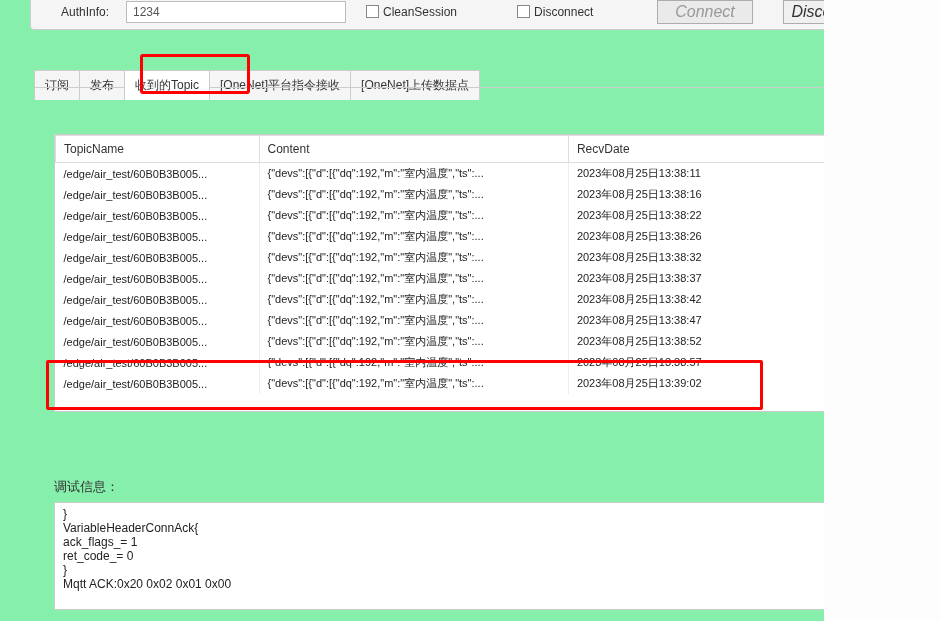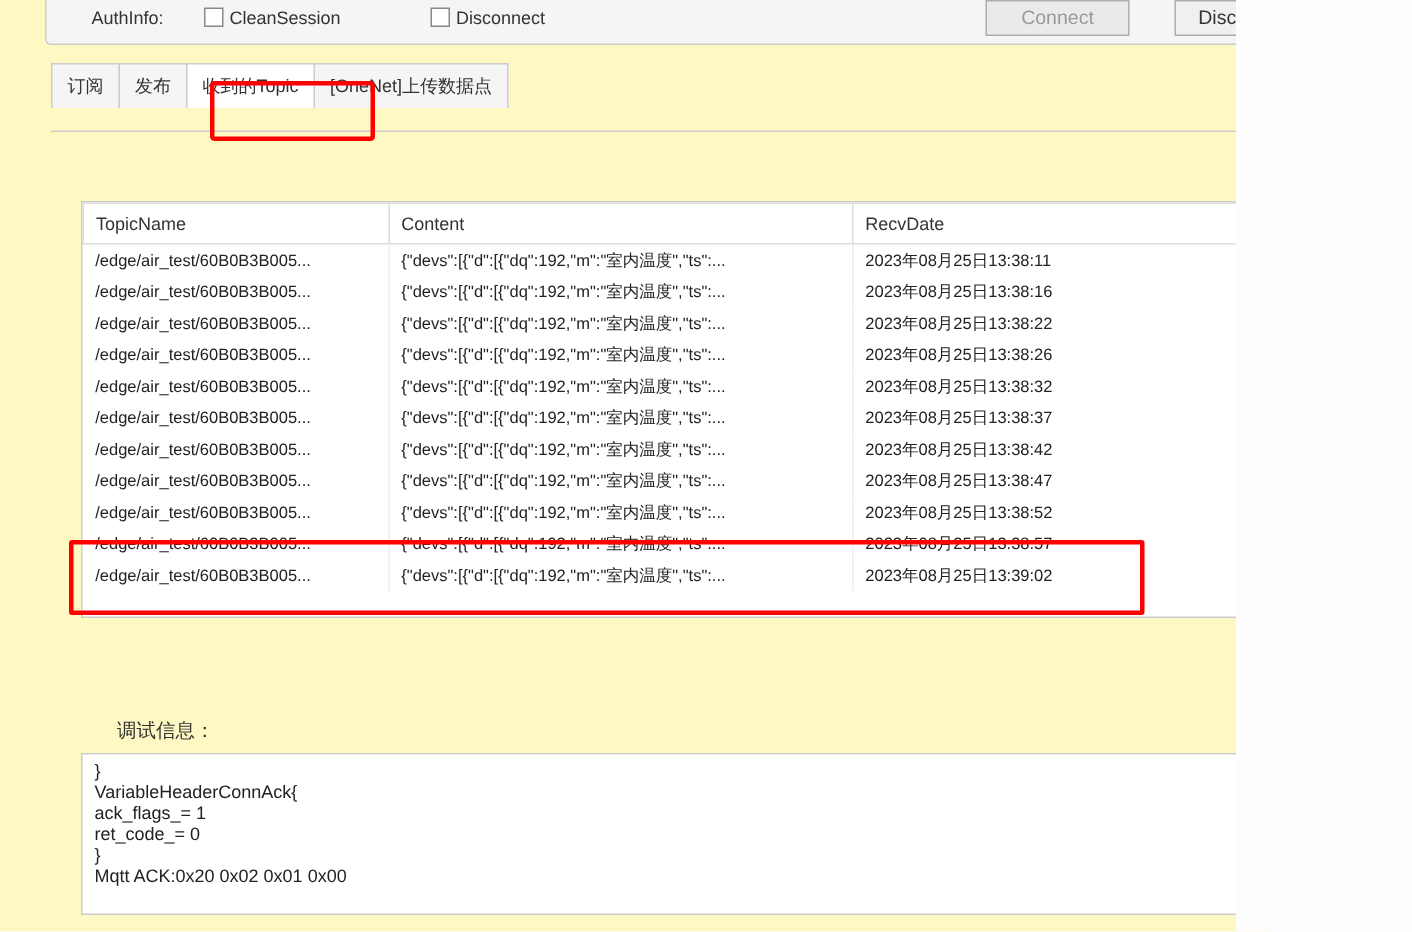--- a/index.html
+++ b/index.html
@@ -1,42 +1,42 @@
 <!DOCTYPE html>
 <html><head>
 <meta charset="utf-8">
 <style>
   * { box-sizing: border-box; font-family: "Microsoft YaHei", Arial, sans-serif; }
   html, body { margin: 0; padding: 0; background: #fdfdfd; }
-  .canvas { width: 824px; height: 621px; position: relative; background: #fef9c3; overflow: hidden; }
+  .canvas { width: 824px; height: 621px; position: relative; background: #86efac; overflow: hidden; }
 
   
   .form-panel {
     position: absolute; top: 0; left: 30px; width: 860px; height: 30px;
     background: #f5f5f5; border: 1px solid #ccc; border-top: none;
     border-bottom-left-radius: 4px; border-bottom-right-radius: 4px;
     display: flex; align-items: center; padding: 0 10px 6px 30px;
     font-size: 12px; color: #333; gap: 10px;
   }
   .form-label { color: #333; width: 55px; }
   .text-input {
     width: 220px; height: 22px; border: 1px solid #bbb; background: #fff;
     font-size: 12px; padding: 2px 6px; color: #555;
   }
   .chk-wrap { display: flex; align-items: flex-start; gap: 4px; margin-left: 10px; }
   .chk { width: 13px; height: 13px; border: 1px solid #888; background: #fff; }
   .btn {
     width: 96px; height: 24px; border: 1px solid #adadad; background: #f0f0f0;
-    font-size: 13px; display: flex; align-items: center; justify-content: center;
-    cursor: pointer; margin-left: 20px;
+    font-size: 16px; display: flex; align-items: center; justify-content: center;
+    cursor: pointer; margin-left: 20px; font-style: italic;
   }
   .btn.disabled { background: #eaeaea; color: #999; }
 
   
-  .tabs { position: absolute; top: 42px; left: 34px; width: 860px; display: flex; }
+  .tabs { position: absolute; top: 70px; left: 34px; width: 860px; display: flex; }
   .tab {
     padding: 6px 10px; font-size: 12px; color: #333; border: 1px solid #ccc;
     border-bottom: none; background: #f5f5f5; margin-right: -1px;
     position: relative; cursor: pointer;
   }
   .tab.active { background: #fff; z-index: 2; text-align: right; }
   .tab-line { position: absolute; top: 87px; left: 34px; width: 860px; border-top: 1px solid #ccc; }
 
   .highlight-tab {
     position: absolute; top: 54px; left: 140px; width: 110px; height: 40px;
@@ -69,21 +69,21 @@
   }
   .vscroll .arrow { font-size: 10px; color: #555; padding: 2px 0; user-select: none; }
   .vscroll .thumb { width: 12px; height: 60px; background: #c8c8c8; border: 1px solid #aaa; margin-bottom: 8px; }
 
   .highlight-row {
     position: absolute; top: 360px; left: 46px; width: 717px; height: 50px;
     border: 3px solid #ff0000; border-radius: 2px; pointer-events: none; z-index: 6;
   }
 
   
-  .debug-label { position: absolute; top: 478px; left: 54px; font-size: 13px; color: #333; margin-left: 24px; }
+  .debug-label { position: absolute; top: 478px; left: 54px; font-size: 13px; color: #333; }
   .debug-box {
     position: absolute; top: 502px; left: 54px; width: 828px; height: 108px;
     border: 1px solid #ccc; background: #fff; display: flex;
   }
   .debug-text {
     flex: 1; padding: 4px 8px; font-size: 12px; color: #222;
     font-family: Arial, sans-serif; white-space: pre; overflow: hidden;
   }
   .debug-scroll {
     width: 17px; background: #f1f1f1; border-left: 1px solid #ddd;
@@ -96,37 +96,39 @@
     letter-spacing: 0.5px; pointer-events: none;
   }
 </style>
 </head>
 <body>
 
 <div class="canvas">
 
   <div class="form-panel">
     <span class="form-label">AuthInfo:</span>
+    <input class="text-input" value="1234" style="">
     <div class="chk-wrap" style="margin-left:10px;">
       <span class="chk"></span>
       <span>CleanSession</span>
     </div>
     <div class="chk-wrap" style="margin-left:50px;">
       <span class="chk"></span>
       <span>Disconnect</span>
     </div>
     <div style="flex:1"></div>
     <div class="btn disabled">Connect</div>
     <div class="btn">Disconnect</div>
   </div>
 
   <div class="tabs">
     <div class="tab">订阅</div>
     <div class="tab">发布</div>
     <div class="tab active">收到的Topic</div>
+    <div class="tab">[OneNet]平台指令接收</div>
     <div class="tab">[OneNet]上传数据点</div>
   </div>
   <div class="tab-line"></div>
   <div class="highlight-tab"></div>
 
   <div class="table-wrap">
     <div class="table-body">
       <table class="data">
         <colgroup>
             <col class="c-topic">

